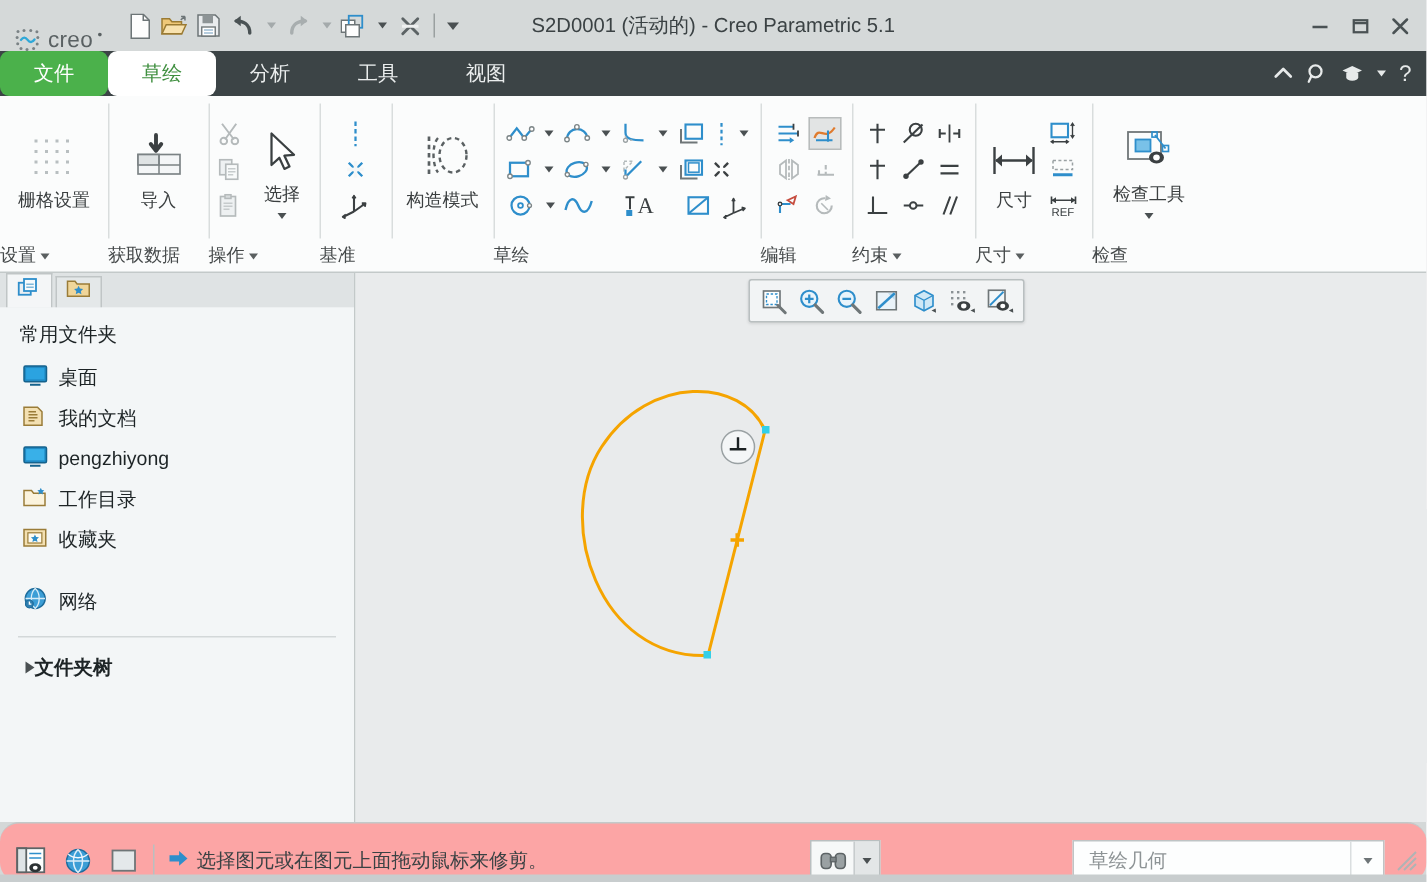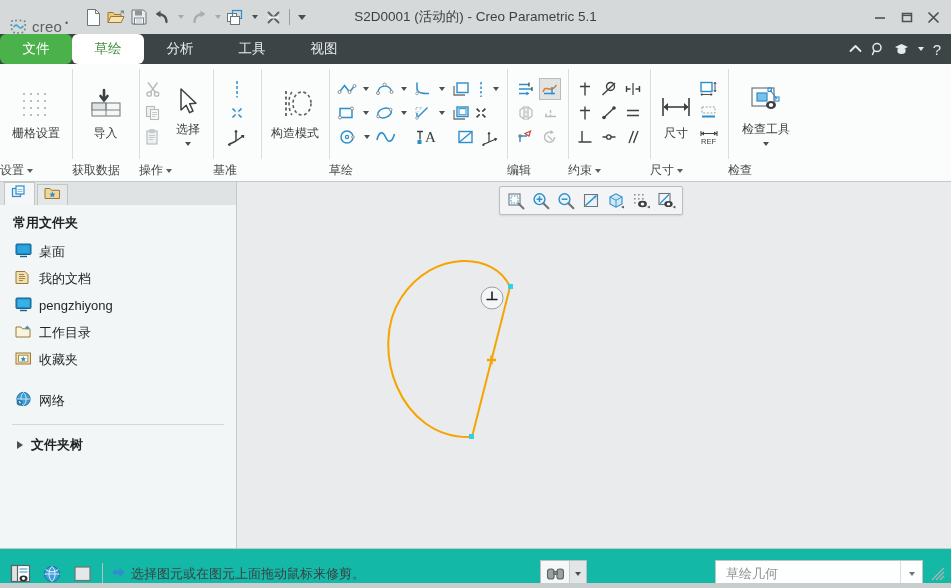--- a/index.html
+++ b/index.html
@@ -220,41 +220,41 @@
   .navbody {
     flex: 1;
     background: #f3f6f7;
     padding: 9px 0 0 0;
     overflow: hidden;
     display: flex;
     flex-direction: column;
   }
   .nav-head {
     font-size: 13px;
-    font-weight: bold;
+    font-weight: normal;
     color: #1d2426;
     padding: 0 0 6px 13px;
   }
   .nav-item {
     display: flex;
     align-items: center;
     gap: 7px;
     height: 27px;
     padding-left: 15px;
     font-size: 13px;
     color: #1d2426;
   }
   .nav-spacer { height: 14px; }
   .nav-divider {
     height: 1px;
     background: #d3d8d9;
     margin: 10px 12px 0 12px;
   }
   .nav-tree {
-    display: flex; align-items: center; gap: 8px;
+    display: flex; align-items: center; 
     padding: 11px 0 0 17px;
     font-size: 13px;
     font-weight: bold;
     color: #1d2426;
   }
   .tri {
     width: 0; height: 0;
     border-top: 4.5px solid transparent;
     border-bottom: 4.5px solid transparent;
     border-left: 6px solid #4a5052;
@@ -282,27 +282,28 @@
   }
   .vbtn {
     width: 24px; height: 23px;
     display: flex; align-items: center; justify-content: center;
   }
   .sketch-svg { position: absolute; left: 0; top: 0; }
 
   
   .statusbar {
     height: 40px;
-    background: #14b8a6;
+    background: #fca5a5;
     border-top: 1px solid #c3c9c9;
     display: flex;
     align-items: center;
     flex: 0 0 40px;
     padding: 10px 6px 0 8px;
     position: relative;
+    border-radius: 13px;
   }
   .sb-icons { display: flex; align-items: center; gap: 6px; }
   .sb-btn {
     width: 25px; height: 25px;
     display: flex; align-items: center; justify-content: center;
   }
   .sb-sep {
     width: 1px; height: 22px;
     background: #b9bfc0;
     margin: 0 9px 0 7px;

